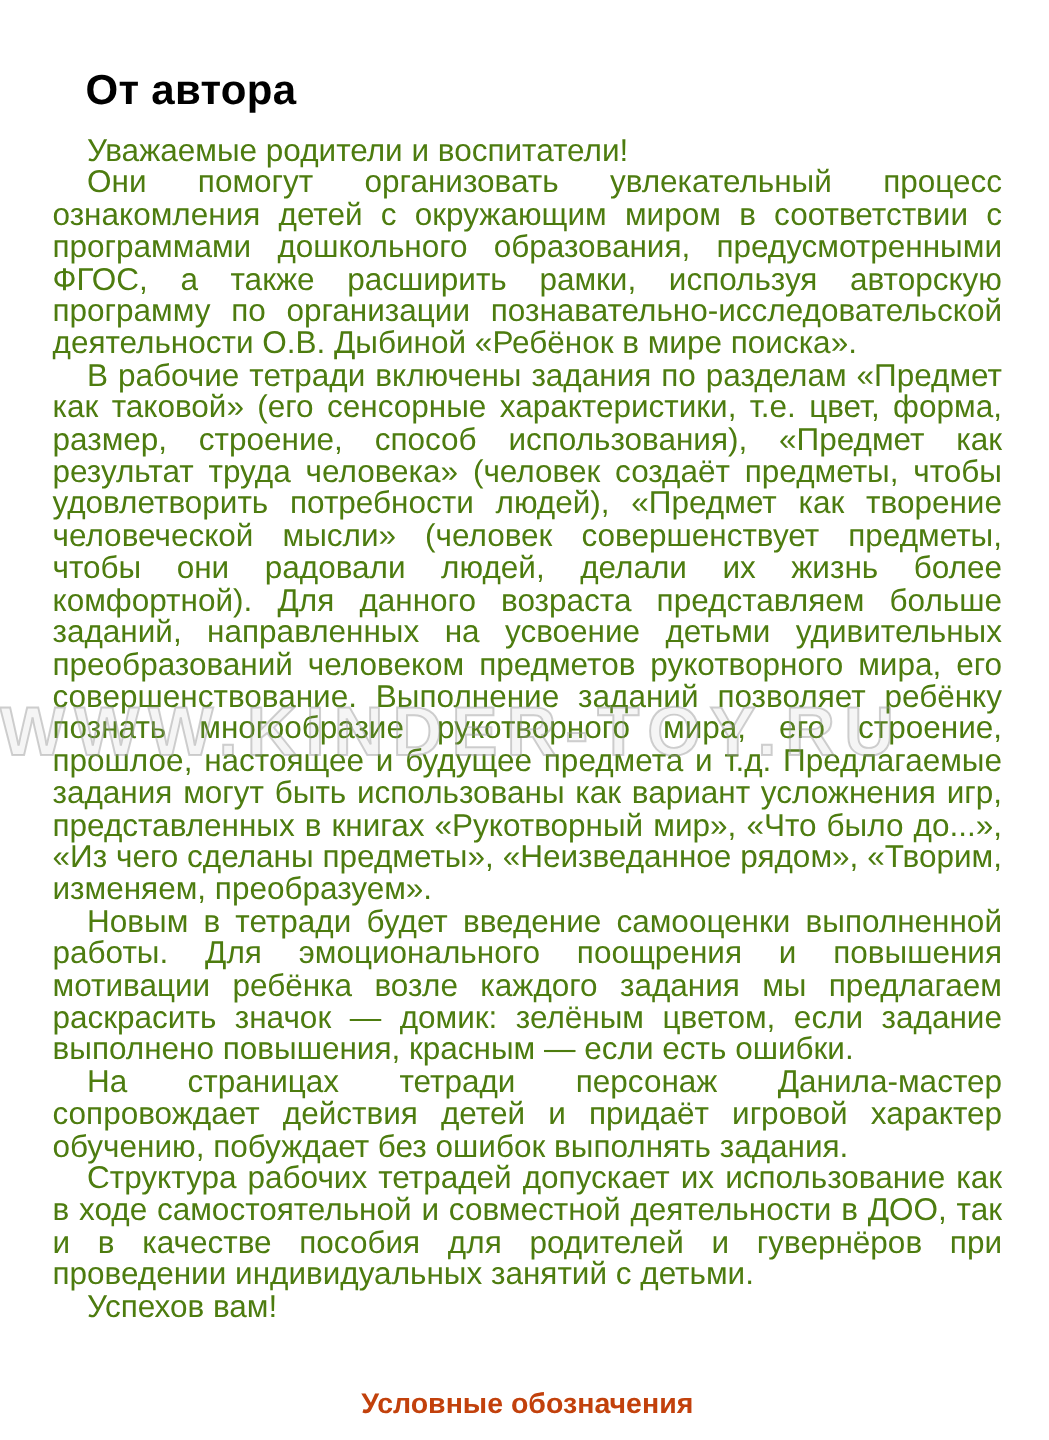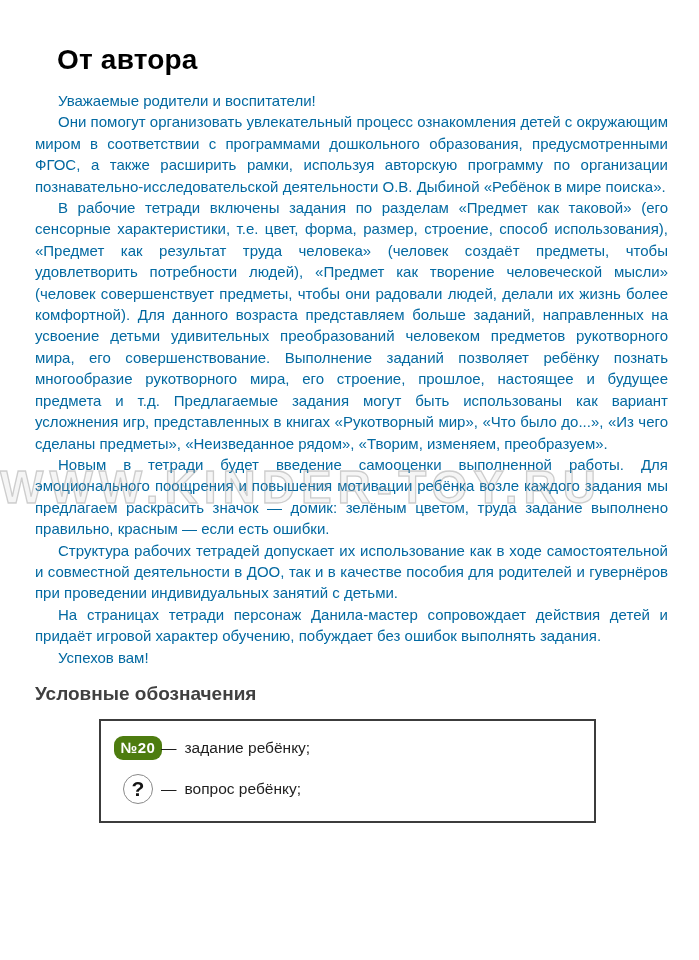--- a/index.html
+++ b/index.html
@@ -16,47 +16,48 @@
   }
   .title {
     font-size: 28px;
     font-weight: bold;
     margin: 0 0 14px 22px;
     letter-spacing: 0.2px;
     color: #000000;
   }
   .body-text p {
     margin: 0;
-    font-size: 15px;
+    font-size: 21px;
     line-height: 21.4px;
     text-align: justify;
     text-align-last: left;
     text-indent: 23px;
-    color: #0369a1;
+    color: #4d7c0f;
   }
   .body-text p.closing { margin-top: 0; }
   .watermark {
     position: absolute;
     top: 460px;
     left: 0;
     width: 100%;
     font-size: 46px;
     font-weight: bold;
     letter-spacing: 6px;
     white-space: nowrap;
     color: rgba(160,160,160,0.10);
     -webkit-text-stroke: 1.3px rgba(150,150,150,0.45);
     pointer-events: none;
     z-index: 2;
   }
   .legend-heading {
     font-size: 19px;
     font-weight: bold;
-    margin: 15px 0 14px 0;
-    color: #404040;
+    text-align: center;
+    margin: 44px 0 14px 0;
+    color: #c2410c;
   }
   .legend-box {
     margin-left: 64px;
     width: 497px;
     border: 2px solid #3c3c3c;
     box-sizing: border-box;
     padding: 8px 14px 10px 14px;
     background: #ffffff;
   }
   .legend-row {
@@ -112,23 +113,23 @@
 <div class="page">
 
   <div class="watermark">WWW.KINDER-TOY.RU</div>
 
   <h1 class="title">От автора</h1>
 
   <div class="body-text">
     <p>Уважаемые родители и воспитатели!</p>
     <p>Они помогут организовать увлекательный процесс ознакомления детей с окружающим миром в соответствии с программами дошкольного образования, предусмотренными ФГОС, а также расширить рамки, используя авторскую программу по организации познавательно-исследовательской деятельности О.В. Дыбиной «Ребёнок в мире поиска».</p>
     <p>В рабочие тетради включены задания по разделам «Предмет как таковой» (его сенсорные характеристики, т.е. цвет, форма, размер, строение, способ использования), «Предмет как результат труда человека» (человек создаёт предметы, чтобы удовлетворить потребности людей), «Предмет как творение человеческой мысли» (человек совершенствует предметы, чтобы они радовали людей, делали их жизнь более комфортной). Для данного возраста представляем больше заданий, направленных на усвоение детьми удивительных преобразований человеком предметов рукотворного мира, его совершенствование. Выполнение заданий позволяет ребёнку познать многообразие рукотворного мира, его строение, прошлое, настоящее и будущее предмета и т.д. Предлагаемые задания могут быть использованы как вариант усложнения игр, представленных в книгах «Рукотворный мир», «Что было до...», «Из чего сделаны предметы», «Неизведанное рядом», «Творим, изменяем, преобразуем».</p>
-    <p>Новым в тетради будет введение самооценки выполненной работы. Для эмоционального поощрения и повышения мотивации ребёнка возле каждого задания мы предлагаем раскрасить значок — домик: зелёным цветом, труда задание выполнено правильно, красным — если есть ошибки.</p>
+    <p>Новым в тетради будет введение самооценки выполненной работы. Для эмоционального поощрения и повышения мотивации ребёнка возле каждого задания мы предлагаем раскрасить значок — домик: зелёным цветом, если задание выполнено повышения, красным — если есть ошибки.</p>
+    <p>На страницах тетради персонаж Данила-мастер сопровождает действия детей и придаёт игровой характер обучению, побуждает без ошибок выполнять задания.</p>
     <p>Структура рабочих тетрадей допускает их использование как в ходе самостоятельной и совместной деятельности в ДОО, так и в качестве пособия для родителей и гувернёров при проведении индивидуальных занятий с детьми.</p>
-    <p>На страницах тетради персонаж Данила-мастер сопровождает действия детей и придаёт игровой характер обучению, побуждает без ошибок выполнять задания.</p>
     <p class="closing">Успехов вам!</p>
   </div>
 
   <div class="legend-heading">Условные обозначения</div>
 
   <div class="legend-box">
 
     <div class="legend-row">
       <span class="icon-cell">
         <span class="badge">№20</span>

